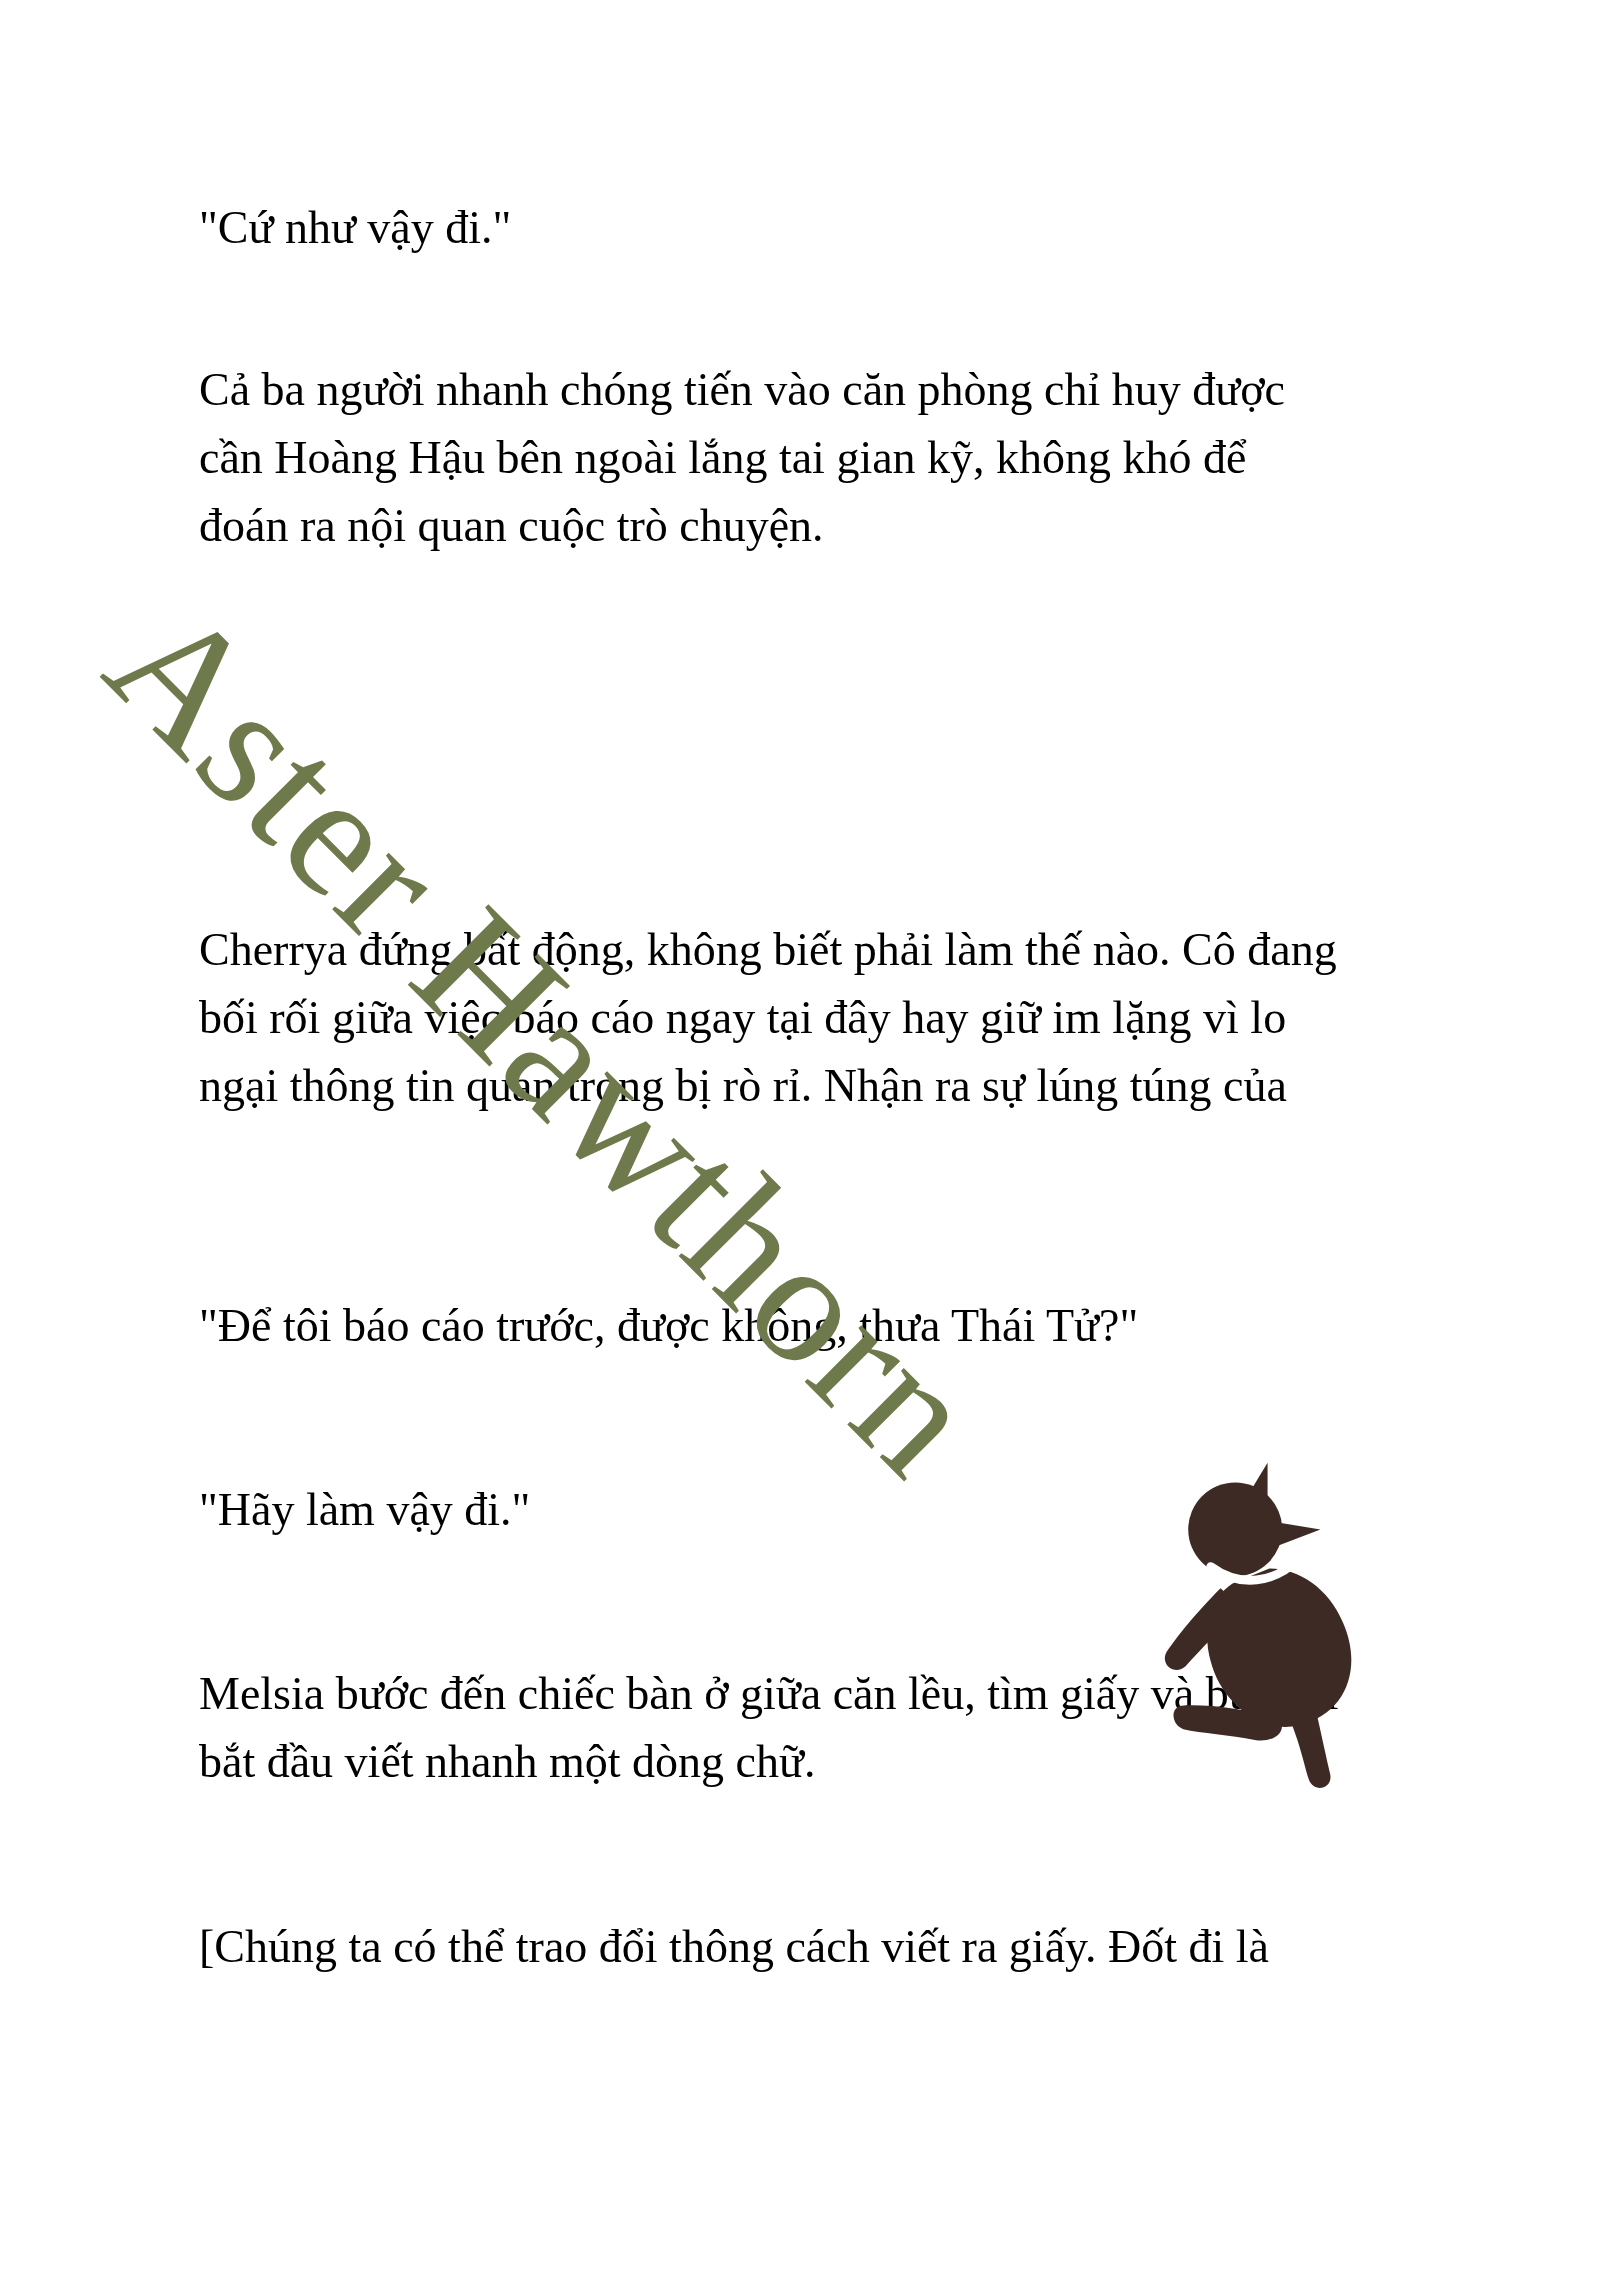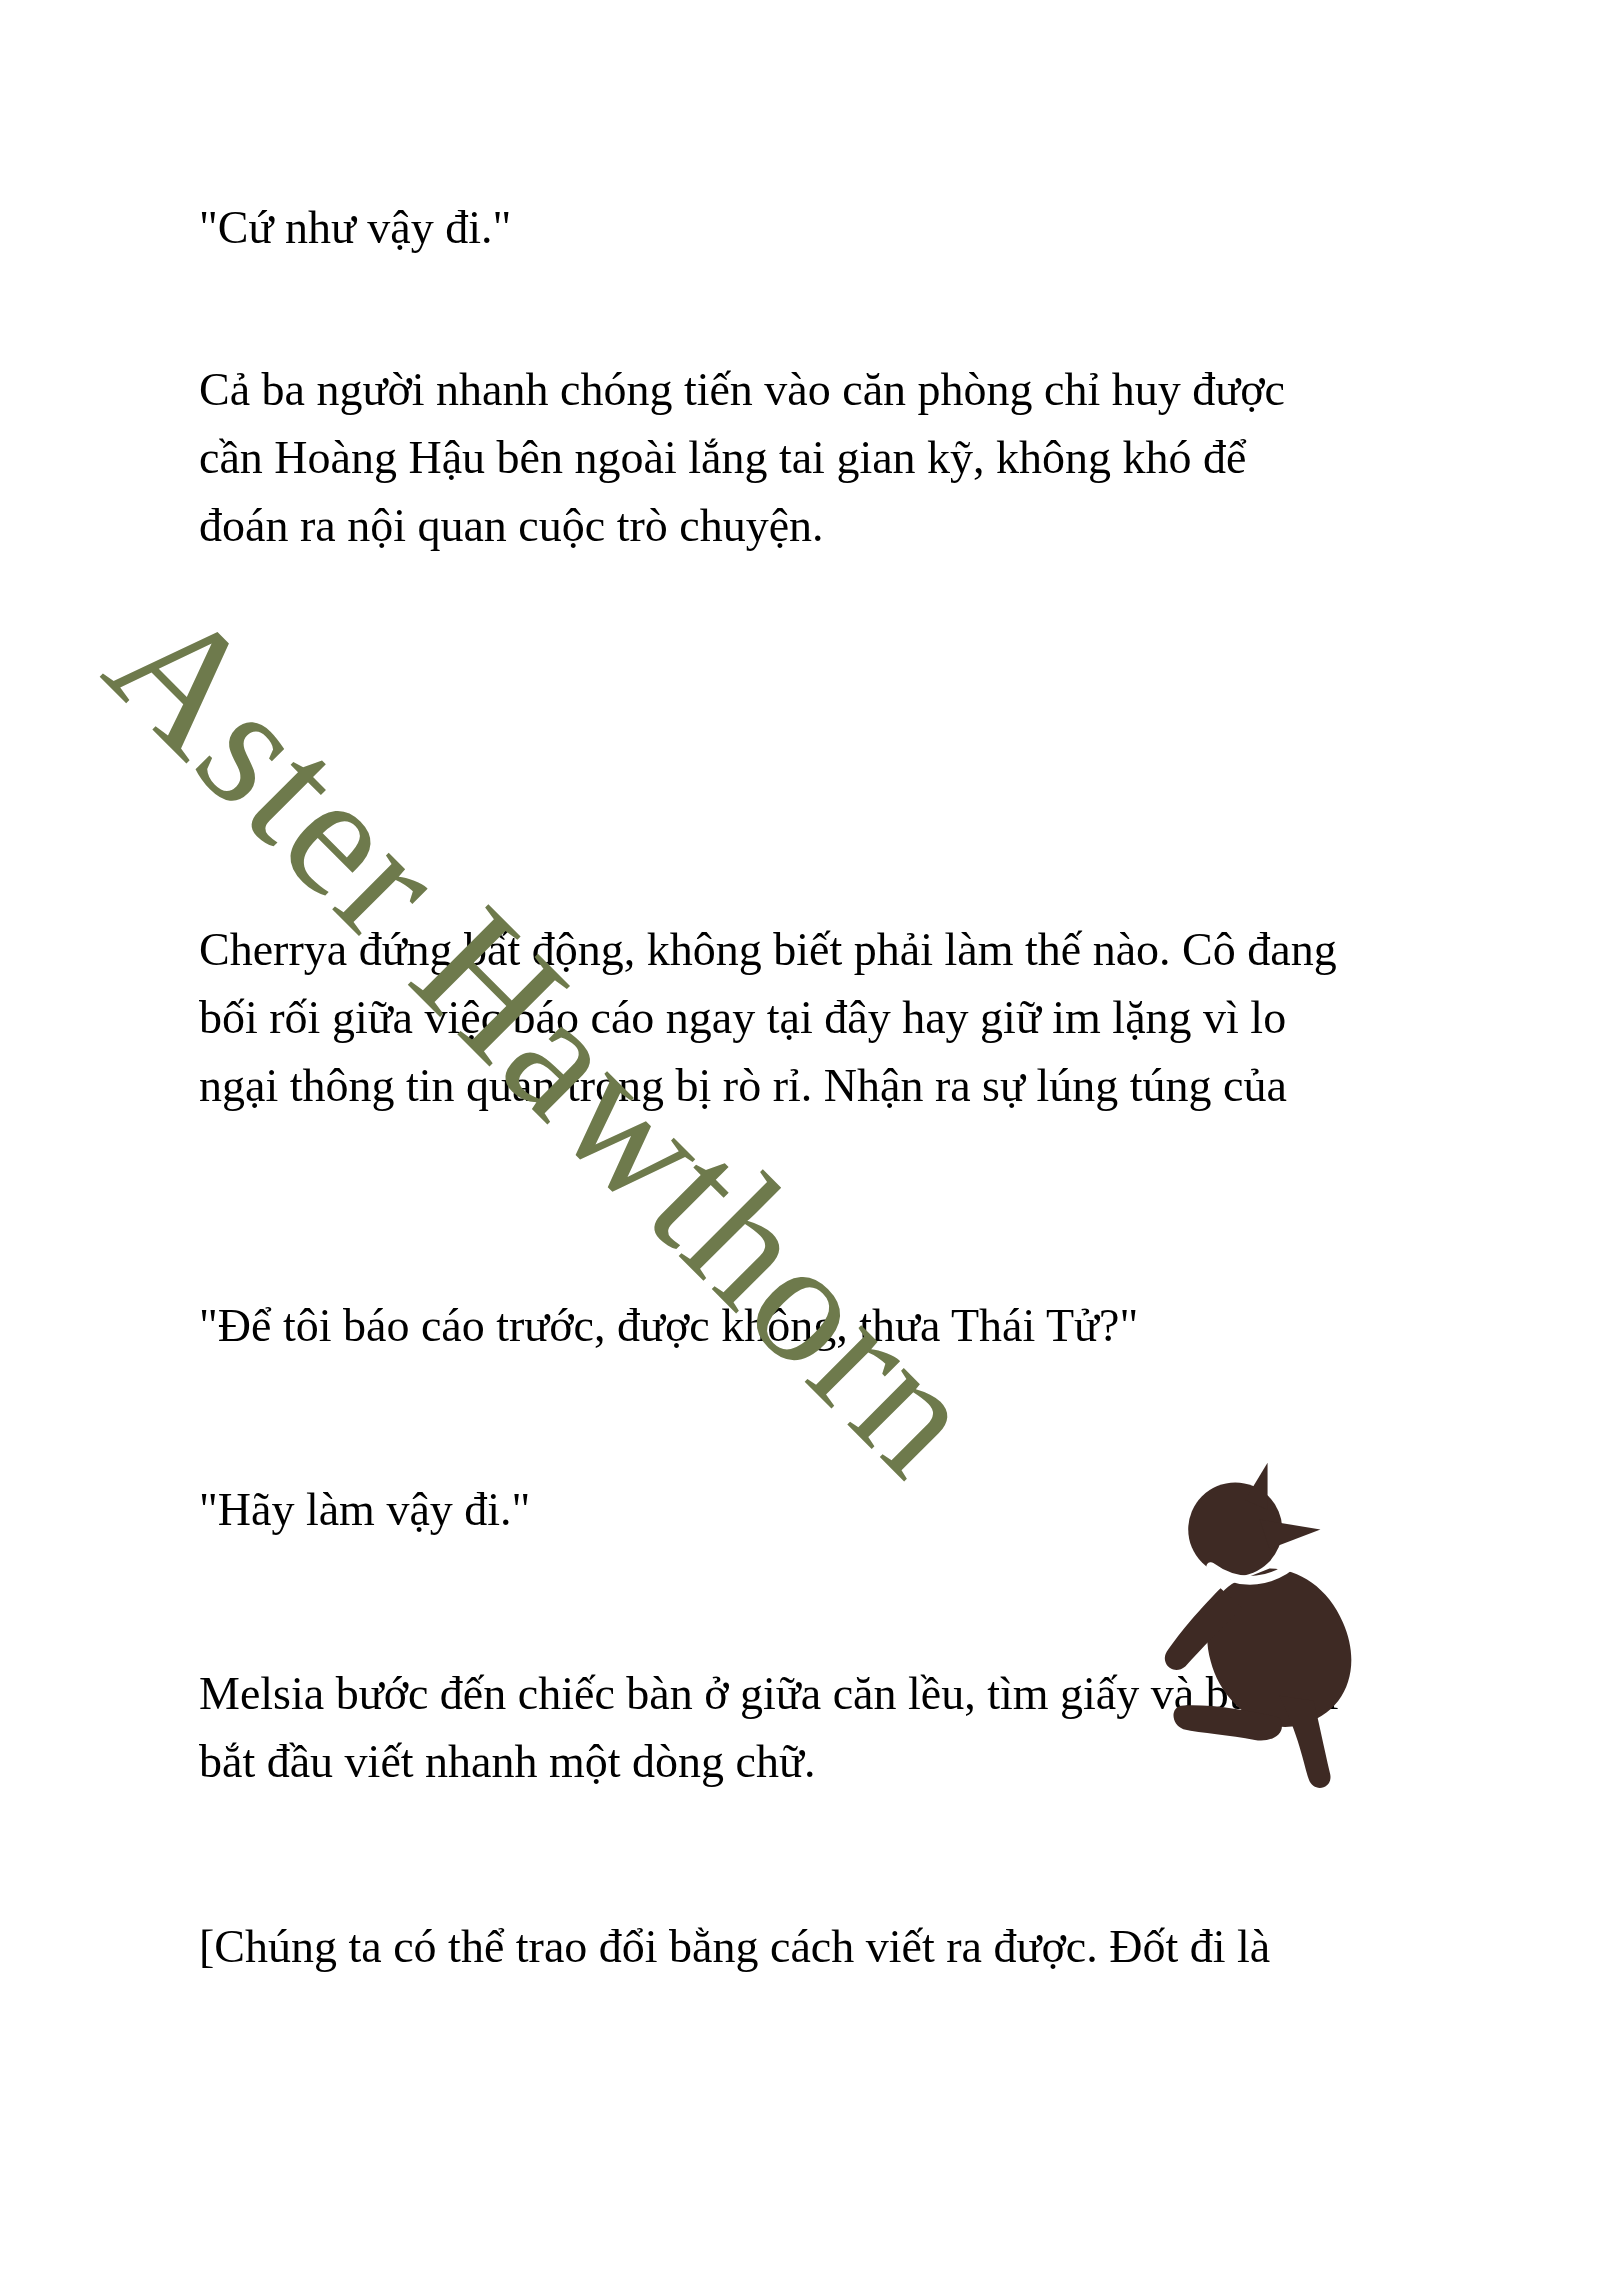--- a/index.html
+++ b/index.html
@@ -50,21 +50,21 @@
   <div class="para" style="top:1476px;">
     <span class="line">"Hãy làm vậy đi."</span>
   </div>
 
   <div class="para" style="top:1660px;">
     <span class="line">Melsia bước đến chiếc bàn ở giữa căn lều, tìm giấy và bút, rồi</span>
     <span class="line">bắt đầu viết nhanh một dòng chữ.</span>
   </div>
 
   <div class="para" style="top:1913px;">
-    <span class="line">[Chúng ta có thể trao đổi bằng cách viết ra được. Đốt đi là</span>
+    <span class="line">[Chúng ta có thể trao đổi thông cách viết ra giấy. Đốt đi là</span>
   </div>
 
   <div class="watermark" style="left:201px; top:573px; transform: rotate(45deg); transform-origin:0 0;">Aster Hawthorn</div>
 
   <svg class="cat" viewBox="0 0 240 360">
     <g fill="#3e2a24">
 
       <path d="M95 140 C 60 150, 50 190, 60 225 C 70 265, 110 300, 150 290 C 200 278, 215 230, 195 185 C 180 150, 150 130, 120 130 Z"></path>
 
       <circle cx="85" cy="90" r="48"></circle>

